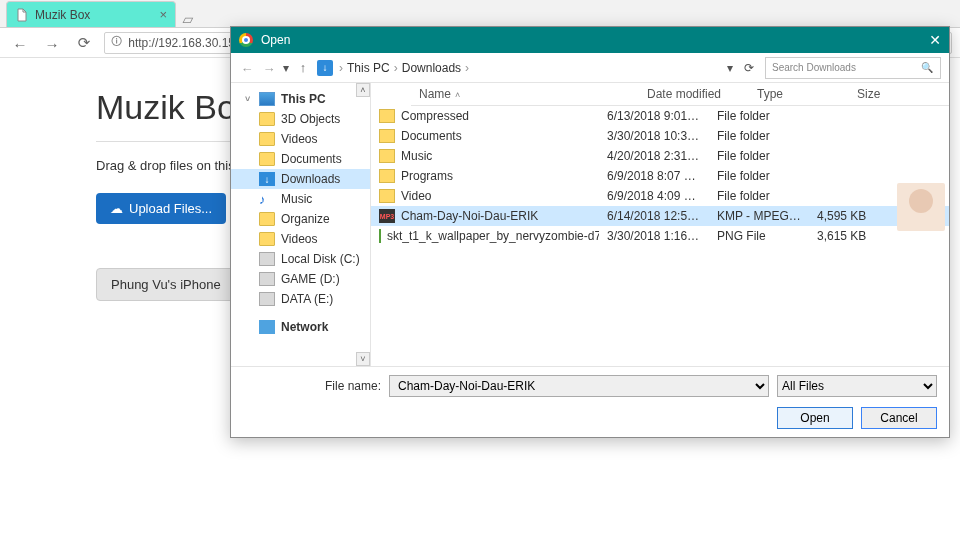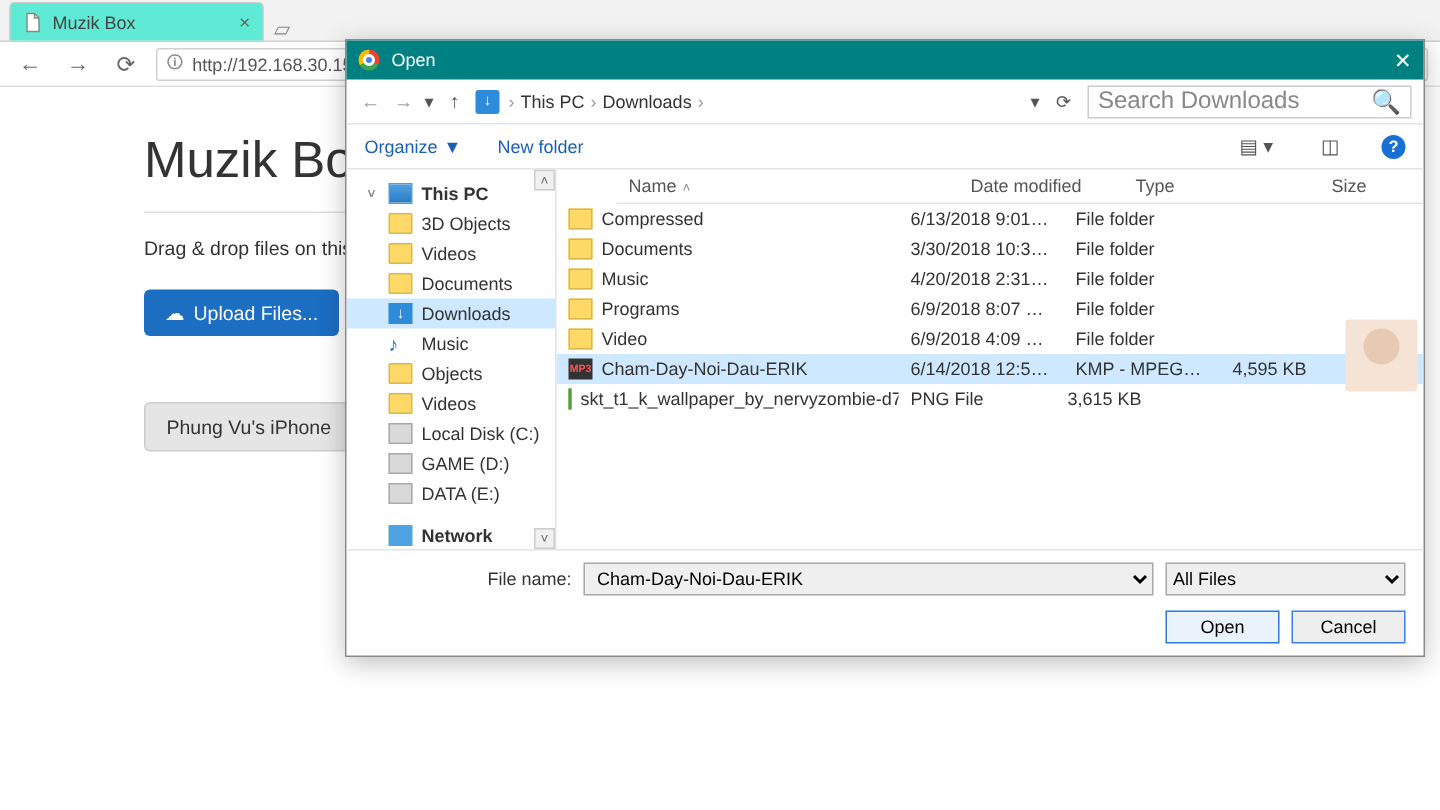--- a/index.html
+++ b/index.html
@@ -33,21 +33,21 @@
   .dlg-title .x { margin-left: auto; font-size: 14px; }
 
   .dlg-nav { height: 30px; display: flex; align-items: center; padding: 0 8px; border-bottom: 1px solid #e4e4e4; font-size: 12px; gap: 6px; }
   .dlg-nav .arrow { color: #a0a0a0; font-size: 13px; width: 16px; text-align: center; }
   .dlg-nav .up { color: #555; }
   .dlg-nav .dl-ico { width:16px;height:16px;background:#2e8bda;border-radius:2px;display:inline-flex;align-items:center;justify-content:center;color:#fff;font-size:10px; }
   .breadcrumb { display:flex; align-items:center; gap:4px; flex:1; color:#333; }
   .breadcrumb span.sep{color:#999;}
   .dlg-nav .refresh { color:#555; width:20px; text-align:center; }
   .dlg-nav .drop { color:#555; }
-  .search { border:1px solid #ccc; height:22px; width:216px; display:flex; align-items:center; padding:0 6px; color:#888; font-size:16px; }
+  .search { border:1px solid #ccc; height:22px; width:176px; display:flex; align-items:center; padding:0 6px; color:#888; font-size:10px; }
   .search .mag { margin-left:auto; color:#666; }
 
   .dlg-toolbar { height: 30px; display:flex; align-items:center; padding: 0 12px; font-size: 12px; color:#1a5fb4; gap: 24px; border-bottom:1px solid #e4e4e4; }
   .dlg-toolbar .tb-item { color:#1a5fb4; display:flex; align-items:center; gap:4px; }
   .dlg-toolbar .spacer { flex:1; }
   .dlg-toolbar .view-ico, .dlg-toolbar .pane-ico { color:#555; font-size:13px; padding:0 4px; }
   .dlg-toolbar .help { width:16px;height:16px;border-radius:50%;background:#1a6fd6;color:#fff;display:inline-flex;align-items:center;justify-content:center;font-size:11px;font-weight:bold; }
 
   .dlg-body { flex:1; display:flex; min-height:0; position: relative; }
   .tree { width:140px; border-right:1px solid #e4e4e4; padding:6px 0; font-size:12px; color:#333; overflow:hidden; position:relative; }
@@ -66,21 +66,21 @@
   .tree-scroll-up, .tree-scroll-down { position:absolute; right:0; width:14px; height:14px; background:#f0f0f0; border:1px solid #ccc; color:#666; font-size:9px; display:flex; align-items:center; justify-content:center; }
   .tree-scroll-up { top:0; }
   .tree-scroll-down { bottom:0; }
 
   .file-list { flex:1; font-size:12px; color:#333; position:relative; overflow:hidden; }
   .fl-head { display:flex; border-bottom:1px solid #e4e4e4; color:#555;margin-left:40px; }
   .fl-head div { padding:4px 8px; }
   .c-name { width:228px; }
   .c-date { width:110px; }
   .c-type { width:100px; }
-  .c-size { width:70px; text-align:right; }
+  .c-size { width:70px; }
   .c-prev { flex:1; }
   .fl-head .sort { font-size:9px; color:#888; margin-left:4px; }
   .fl-row { display:flex; align-items:center; }
   .fl-row > div { padding:3px 8px; white-space:nowrap; overflow:hidden; text-overflow:ellipsis; }
   .fl-row.sel { background:#cde8ff; }
   .fl-row .c-name { display:flex; align-items:center; gap:6px; }
   .file-ico { width:16px; height:14px; display:inline-block; }
   .file-ico.folder { background:#ffd968; border:1px solid #d9b84a; }
   .file-ico.mp3 { background:#333; color:#f55; font-size:7px; display:inline-flex; align-items:center; justify-content:center; font-weight:bold; }
   .file-ico.png { background:#6ab04c; border:1px solid #559e3a; }
@@ -154,31 +154,20 @@
       <span class="sep">›</span>
     </div>
     <span class="drop">▾</span>
     <span class="refresh">⟳</span>
     <div class="search">
       <span>Search Downloads</span>
       <span class="mag">🔍</span>
     </div>
   </div>
 
-  <div class="dlg-toolbar">
-    <span class="tb-item">
-      <span>Organize</span>
-      <span>▼</span>
-    </span>
-    <span class="tb-item">New folder</span>
-    <span class="spacer"></span>
-    <span class="view-ico">▤ ▾</span>
-    <span class="pane-ico">◫</span>
-    <span class="help">?</span>
-  </div>
 
   <div class="dlg-body">
     <div class="tree" id="tree">
       <div class="tree-scroll-up">˄</div>
       <div class="tree-scroll-down">˅</div>
     <div class="tree-item bold">
           <span class="chev">˅</span>
           <span class="ico ico-pc"></span>
           <span>This PC</span>
         </div>
@@ -203,21 +192,21 @@
           <span>Downloads</span>
         </div>
         <div class="tree-item">
           <span class="chev"></span>
           <span class="ico ico-music">♪</span>
           <span>Music</span>
         </div>
         <div class="tree-item">
           <span class="chev"></span>
           <span class="ico ico-folder"></span>
-          <span>Objects</span>
+          <span>Organize</span>
         </div>
         <div class="tree-item">
           <span class="chev"></span>
           <span class="ico ico-folder"></span>
           <span>Videos</span>
         </div>
         <div class="tree-item">
           <span class="chev"></span>
           <span class="ico ico-drive"></span>
           <span>Local Disk (C:)</span>
@@ -300,20 +289,21 @@
             </div>
             <div class="c-date">6/14/2018 12:53 PM</div>
             <div class="c-type">KMP - MPEG Laye...</div>
             <div class="c-size">4,595 KB</div>
           </div>
           <div class="fl-row">
             <div class="c-name">
               <span class="file-ico png"></span>
               <span>skt_t1_k_wallpaper_by_nervyzombie-d7h...</span>
             </div>
+            <div class="c-date">3/30/2018 1:16 PM</div>
             <div class="c-type">PNG File</div>
             <div class="c-size">3,615 KB</div>
           </div>
         </div>
       <div class="preview"></div>
     </div>
   </div>
 
   <div class="dlg-footer">
     <div class="fn-row">

